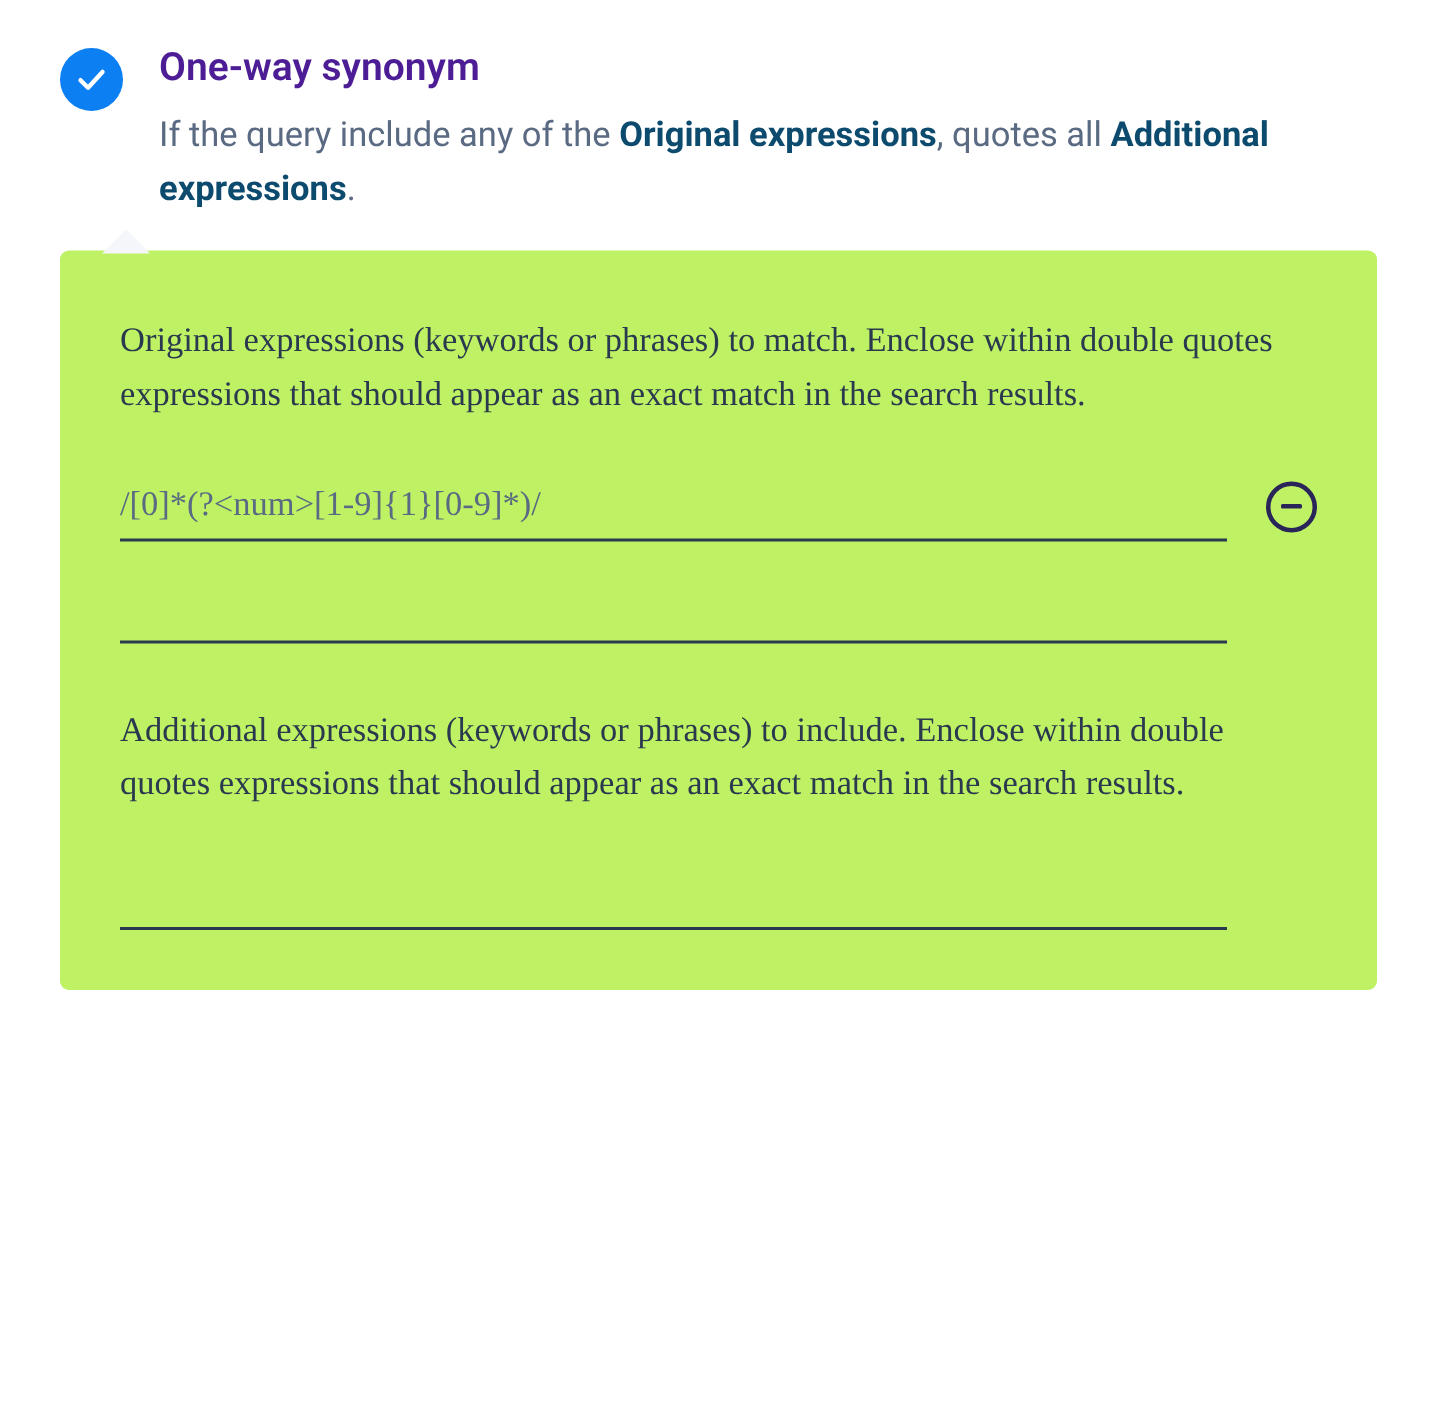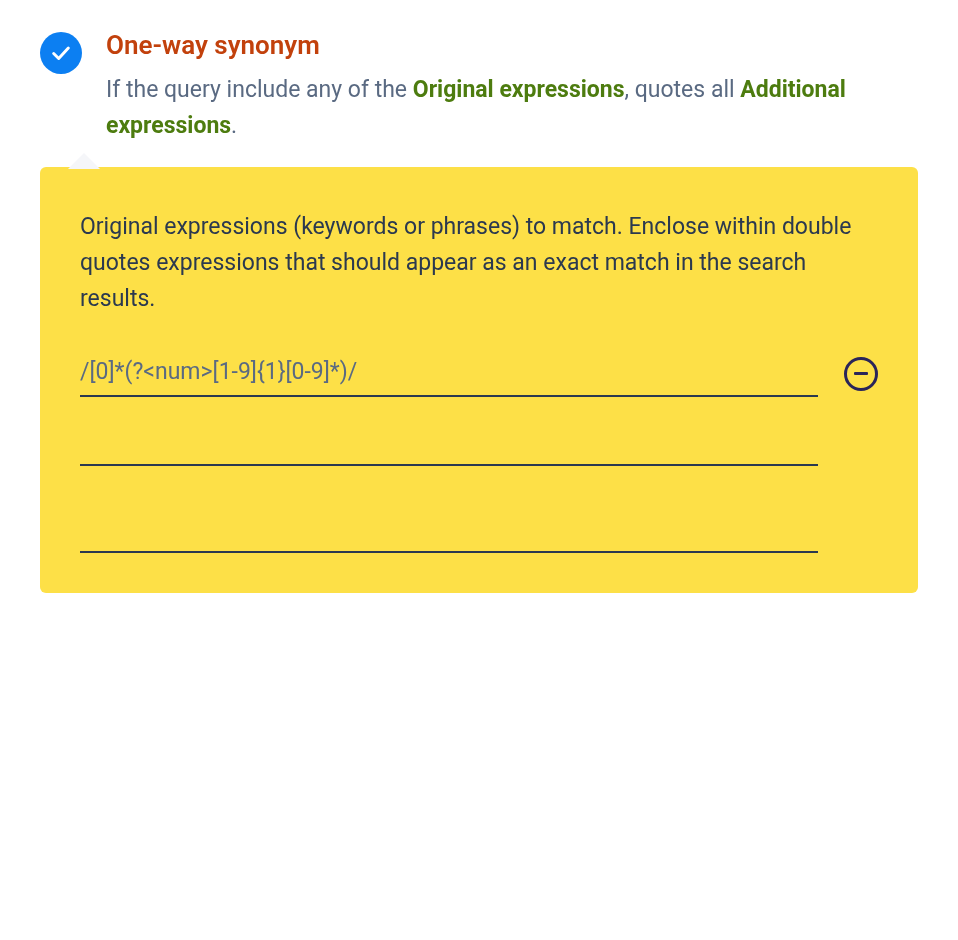--- a/index.html
+++ b/index.html
@@ -25,43 +25,44 @@
       align-items: center;
       justify-content: center;
       flex-shrink: 0;
       margin-top: 2px;
     }
     .check-circle svg { width: 22px; height: 22px; }
     .header-text { flex: 1; }
     .title {
       font-size: 26px;
       font-weight: 600;
-      color: #c2410c;
+      color: #4c1d95;
       margin-bottom: 12px;
     }
     .description {
       font-size: 23px;
       line-height: 1.55;
       color: #5a6a82;
     }
-    .description .bold { font-weight: 700; color: #4d7c0f; }
+    .description .bold { font-weight: 700; color: #0c4a6e; }
     .panel-wrapper { position: relative; }
     .notch {
       position: absolute;
       top: -14px;
       left: 28px;
       width: 0; height: 0;
       border-left: 16px solid transparent;
       border-right: 16px solid transparent;
       border-bottom: 16px solid #f5f6f9;
     }
     .panel {
-      background: #fde047;
+      background: #bef264;
       border-radius: 6px;
       padding: 42px 40px 40px 40px;
+      font-family: Liberation Serif, serif;
     }
     .section { margin-bottom: 40px; }
     .section:last-child { margin-bottom: 0; }
     .section-label {
       font-size: 23px;
       line-height: 1.55;
       color: #2b394f;
       margin-bottom: 34px;
     }
     .input-row {
@@ -135,20 +136,21 @@
           <span class="bar"></span>
         </button>
       </div>
       <div class="input-row">
         <input type="text" class="text-input" value="" style="">
         <span class="minus-spacer"></span>
       </div>
     </div>
 
     <div class="section">
+      <div class="section-label">Additional expressions (keywords or phrases) to include. Enclose within double quotes expressions that should appear as an exact match in the search results.</div>
       <div class="input-row">
         <input type="text" class="text-input" value="" style="">
         <span class="minus-spacer"></span>
       </div>
     </div>
 
   </div>
 </div>
 
 </body></html>

